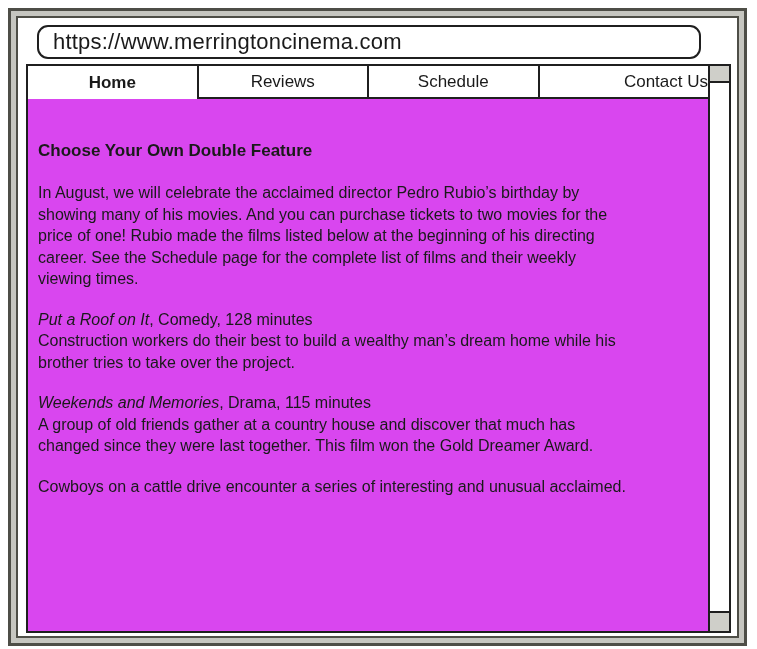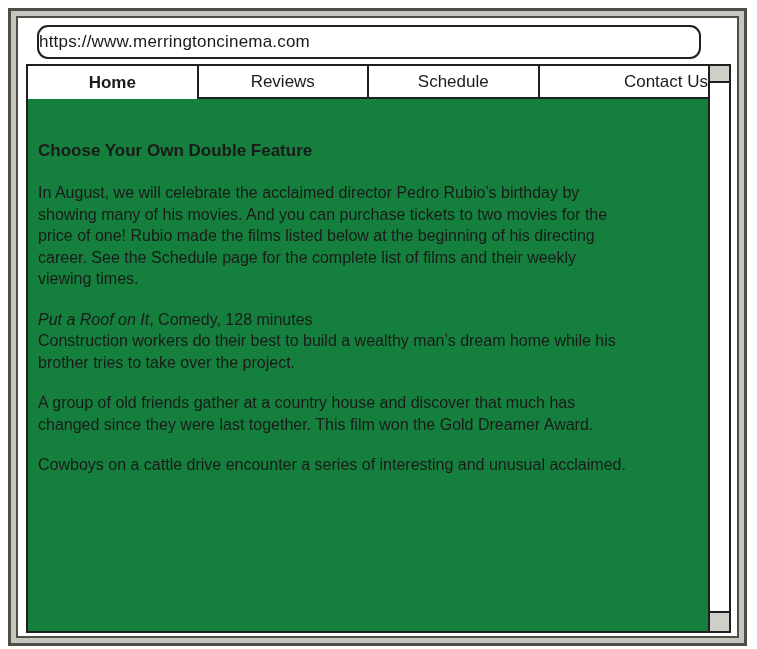--- a/index.html
+++ b/index.html
@@ -45,34 +45,34 @@
     left: 19px;
     top: 7px;
     width: 664px;
     height: 34px;
     box-sizing: border-box;
     border: 2px solid #1f1f1f;
     border-radius: 11px;
     background: #ffffff;
     display: flex;
     align-items: center;
-    padding: 0 0;
-    font-size: 17px;
+    padding: 0 14px;
+    font-size: 22px;
     letter-spacing: 0.2px;
   }
   
   .viewport {
     position: absolute;
     left: 8px;
     top: 46px;
     width: 705px;
     height: 569px;
     box-sizing: border-box;
     border: 2px solid #1f1f1f;
-    background: #15803d;
+    background: #d946ef;
   }
   .tabs-row {
     position: absolute;
     left: 0;
     top: 0;
     right: 21px;
     height: 33px;
     display: flex;
   }
   .tab {
@@ -187,20 +187,23 @@
           <div class="film">
             <div class="film-head">
               <span class="film-title">Put a Roof on It</span><span class="film-meta">, Comedy, 128 minutes</span>
             </div>
             <div class="film-desc">Construction workers do their best to build a wealthy man’s dream home while his
 brother tries to take over the project.</div>
           </div>
 
 
           <div class="film">
+            <div class="film-head">
+              <span class="film-title">Weekends and Memories</span><span class="film-meta">, Drama, 115 minutes</span>
+            </div>
             <div class="film-desc">A group of old friends gather at a country house and discover that much has
 changed since they were last together. This film won the Gold Dreamer Award.</div>
           </div>
 
           <div class="film">
             <div class="film-desc">Cowboys on a cattle drive encounter a series of interesting and unusual acclaimed.</div>
           </div>
         </div>
 
         <div class="scrollbar">

